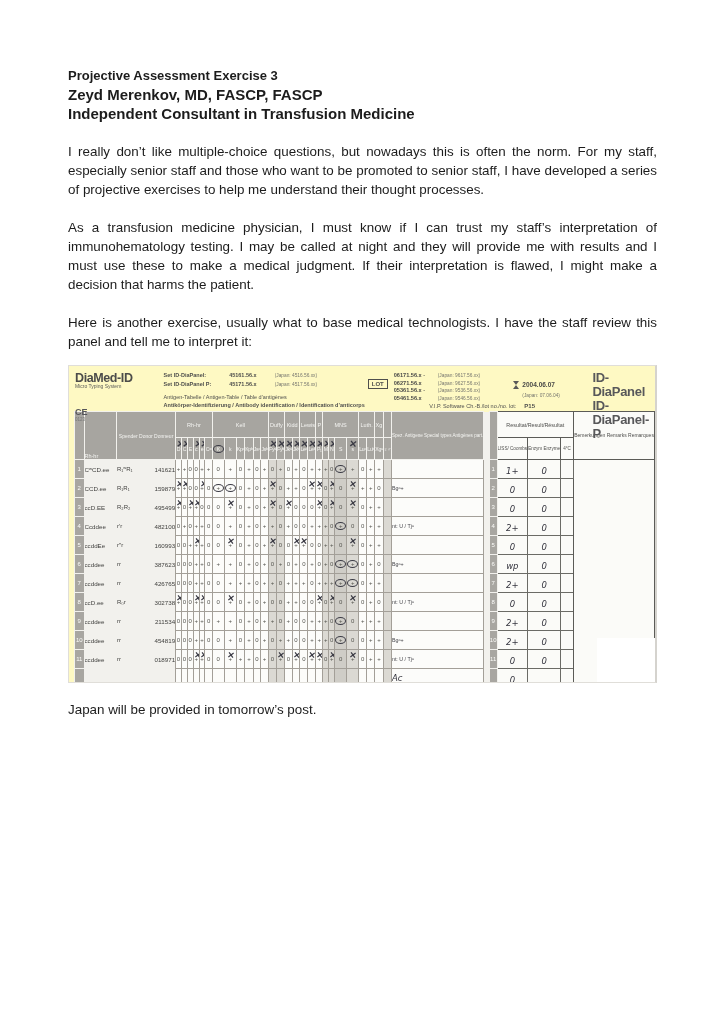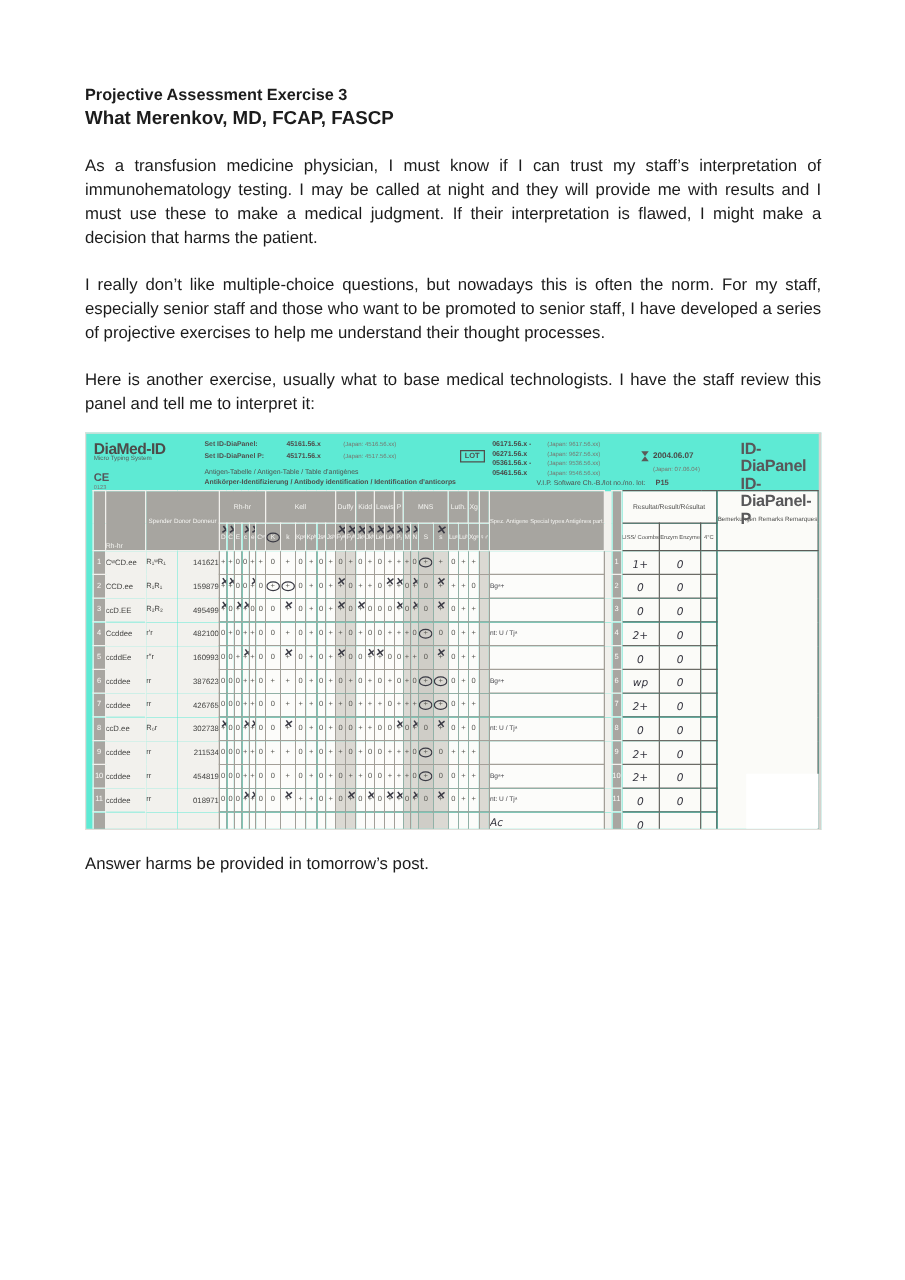--- a/index.html
+++ b/index.html
@@ -7,29 +7,29 @@
         font-family:"Liberation Sans","DejaVu Sans",sans-serif;color:#1c1c1c;overflow:hidden;}
   .content{position:absolute;left:68px;top:66px;width:589px;}
   .doc-title{font-size:13px;font-weight:bold;line-height:19px;}
   .doc-author{font-size:15px;font-weight:bold;line-height:19px;}
   .para{font-size:13.4px;line-height:19px;text-align:justify;margin:19px 0 0 0;}
   .question{font-size:13.4px;line-height:19px;font-weight:bold;text-align:justify;margin:14px 0 0 0;}
   .hl{background:#ffff00;padding:1px 0;}
   .footer-line{font-size:13.4px;line-height:19px;margin:17px 0 0 0;}
 
   
-  .panel{position:relative;width:589px;height:318px;background:#5eead4;margin-top:14px;
+  .panel{position:relative;width:589px;height:318px;background:#fef9c3;margin-top:14px;
          border:1px solid #e0ded9;border-right:2px solid #d5d3ce;box-sizing:border-box;
          font-family:"Liberation Sans",sans-serif;color:#4a4a48;overflow:hidden;}
   .notch{position:absolute;right:0;bottom:0;width:58px;height:44px;background:#ffffff;}
   .phead{position:relative;display:flex;align-items:flex-start;padding:5px 6px 2px 6px;height:44px;box-sizing:border-box;}
   .brand{width:92px;}
   .logo{font-size:12.5px;font-weight:bold;color:#4c4c4a;letter-spacing:-0.4px;}
   .logo-sub{font-size:5px;color:#5a5a58;margin-top:-2px;}
-  .ce{font-size:9px;font-weight:bold;margin-top:7px;color:#55555a;}
+  .ce{font-size:9px;font-weight:bold;margin-top:18px;color:#55555a;}
   .ce-num{font-size:4.5px;color:#777;}
   .sets{width:212px;font-size:5.5px;line-height:8px;color:#4f4f4d;}
   .setline .lbl{display:inline-block;width:64px;font-weight:bold;}
   .setline .val{display:inline-block;width:44px;font-weight:bold;}
   .setline .jp{color:#76766f;font-size:4.8px;}
   .ag1{margin-top:4px;}
   .ag2{font-weight:bold;}
   .lotbox{border:1px solid #4f4f4d;font-size:6px;font-weight:bold;padding:1px 3px;margin:8px 6px 0 0;color:#4f4f4d;}
   .lots{width:118px;font-size:5.6px;line-height:7.5px;margin-top:1px;}
   .lots .no{display:inline-block;width:44px;font-weight:bold;}
@@ -74,24 +74,25 @@
   th.crossed::after{font-size:9.5px;line-height:13px;}
   .circled span.v{display:inline-block;border:1px solid #3a3a44;border-radius:50%;padding:0 2px;min-width:5px;}
   .hand{font-family:"DejaVu Sans",sans-serif;font-style:italic;color:#34343e;font-size:8.5px;transform:rotate(-3deg);}
 </style>
 </head>
 <body>
 
 <div class="page">
   <div class="content">
     <div class="doc-title">Projective Assessment Exercise 3</div>
-    <div class="doc-author">What Merenkov, MD, FCAP, FASCP</div>
+    <div class="doc-author">Zeyd Merenkov, MD, FASCP, FASCP</div>
+    <div class="doc-author">Independent Consultant in Transfusion Medicine</div>
 
+    <p class="para">I really don’t like multiple-choice questions, but nowadays this is often the norm.  For my staff, especially senior staff and those who want to be promoted to senior staff, I have developed a series of projective exercises to help me understand their thought processes.</p>
     <p class="para">As a transfusion medicine physician, I must know if I can trust my staff’s interpretation of immunohematology testing.  I may be called at night and they will provide me with results and I must use these to make a medical judgment.  If their interpretation is flawed, I might make a decision that harms the patient.</p>
-    <p class="para">I really don’t like multiple-choice questions, but nowadays this is often the norm.  For my staff, especially senior staff and those who want to be promoted to senior staff, I have developed a series of projective exercises to help me understand their thought processes.</p>
     <p class="para">Here is another exercise, usually what to base medical technologists.  I have the staff review this panel and tell me to interpret it:</p>
 
     <div class="panel">
       <div class="phead">
         <div class="brand">
           <div class="logo">DiaMed-ID</div>
           <div class="logo-sub">Micro Typing System</div>
           <div class="ce">CE</div>
           <div class="ce-num">0123</div>
         </div>
@@ -697,15 +698,15 @@
               <td class="numb"></td>
               <td class="res"><span class="hand">0</span></td>
               <td class="res"></td>
               <td class="res"></td>
             </tr>
           </tbody>
         </table>
       <div class="notch"></div>
     </div>
 
-    <p class="footer-line">Answer harms be provided in tomorrow’s post.</p>
+    <p class="footer-line">Japan will be provided in tomorrow’s post.</p>
   </div>
 </div>
 
 </body></html>

